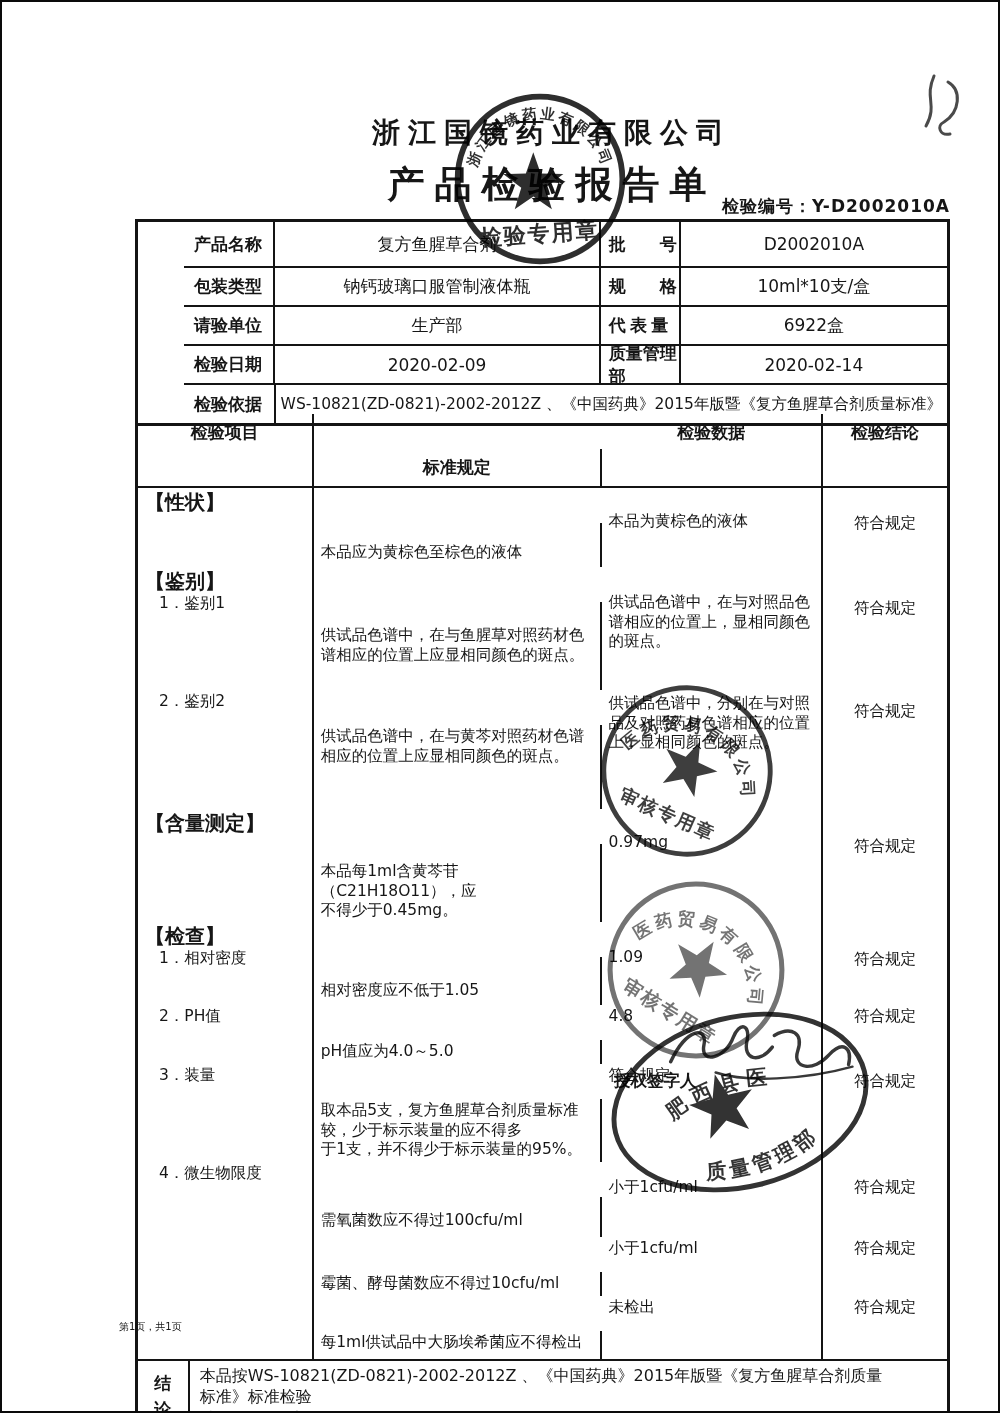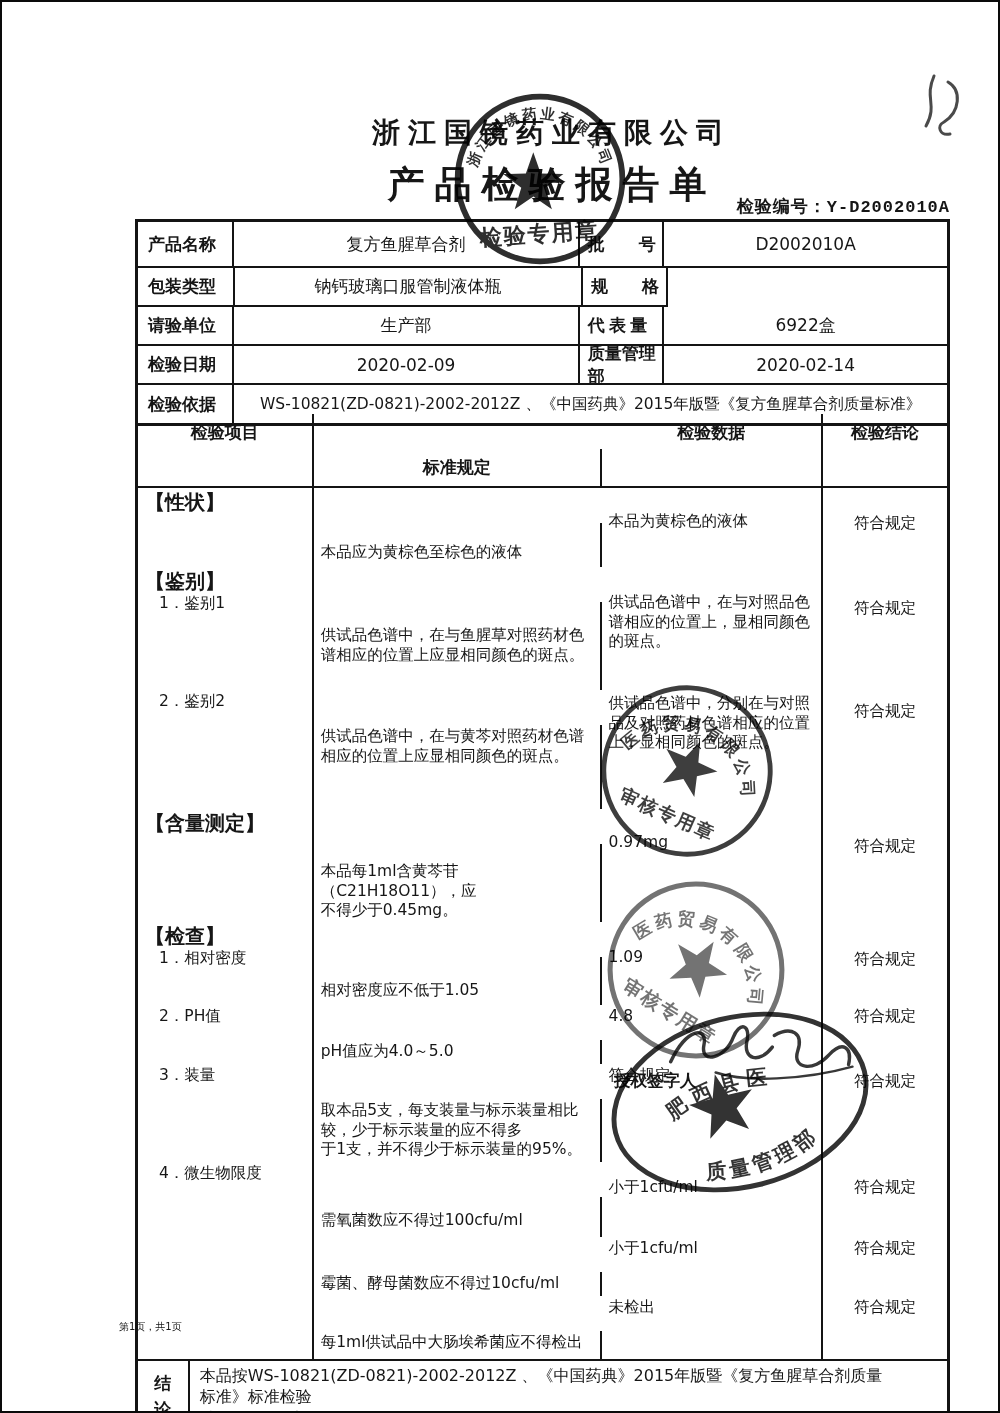--- a/index.html
+++ b/index.html
@@ -7,24 +7,24 @@
   .sheet {
     position:relative; width:1000px; height:1413px; background:#ffffff;
     font-family:"DejaVu Sans", sans-serif; color:#161616; overflow:hidden;
     border:2px solid #0a0a0a;
   }
   
   .hdr { position:absolute; left:135px; top:112px; width:830px; text-align:center; }
   .company { font-size:28px; font-weight:600; letter-spacing:8px; }
   .title { font-size:37px; font-weight:800; letter-spacing:10px; margin-top:8px; }
   .report-no { position:absolute; left:133px; top:193px; width:815px; text-align:right;
-               font-size:17px; font-weight:700; letter-spacing:1px;font-family:Liberation Mono, monospace; }
+               font-size:17px; font-weight:700; letter-spacing:1px; }
   
   .info-table { position:absolute; left:133px; top:217px; width:815px;
-                border:3px solid #141414; }
+                border:3px solid #141414;padding-left:46px; }
   .irow { display:flex; }
   .ic { border-right:2px solid #141414; border-bottom:2px solid #141414;
         display:flex; align-items:center; font-size:17px; }
   .ic.lab { width:97px; padding-left:10px; font-weight:700; }
   .ic.val { width:348px; justify-content:center; font-weight:500; }
   .ic.lab2 { width:85px; padding-left:8px; font-weight:700;font-family:Liberation Serif, serif; }
   .ic.val2 { width:285px; justify-content:center; font-weight:500; border-right:none; }
   .irow.h46 .ic { height:46px; } .irow.h39 .ic { height:39px; }
   .ic.basis-lab { width:97px; height:38px; padding-left:10px; font-weight:700; border-bottom:none; }
   .ic.basis-val { width:718px; height:38px; justify-content:center; border-right:none; border-bottom:none;
@@ -85,20 +85,21 @@
     <div class="irow h46">
       <div class="ic lab">产品名称</div>
       <div class="ic val">复方鱼腥草合剂</div>
       <div class="ic lab2">批　　号</div>
       <div class="ic val2">D2002010A</div>
     </div>
     <div class="irow h39">
       <div class="ic lab">包装类型</div>
       <div class="ic val">钠钙玻璃口服管制液体瓶</div>
       <div class="ic lab2">规　　格</div>
+      <div class="ic val2">10ml*10支/盒</div>
     </div>
     <div class="irow h39">
       <div class="ic lab">请验单位</div>
       <div class="ic val">生产部</div>
       <div class="ic lab2">代 表 量</div>
       <div class="ic val2">6922盒</div>
     </div>
     <div class="irow h39">
       <div class="ic lab">检验日期</div>
       <div class="ic val">2020-02-09</div>
@@ -179,21 +180,21 @@
         </div>
       <div class="rc col-std">pH值应为4.0～5.0</div>
       <div class="rc col-data">4.8</div>
       <div class="rc col-conc">符合规定</div>
     </div>
 
     <div class="rrow r7">
       <div class="rc col-item">
           <div class="sub">3．装量</div>
         </div>
-      <div class="rc col-std ml">取本品5支，每支装量与标示装量相比
+      <div class="rc col-std ml">取本品5支，复方鱼腥草合剂质量标准
 较，少于标示装量的应不得多
 于1支，并不得少于标示装量的95%。</div>
       <div class="rc col-data">符合规定</div>
       <div class="rc col-conc pt8">符合规定</div>
     </div>
 
     <div class="rrow r8">
       <div class="rc col-item">
           <div class="sub">4．微生物限度</div>
         </div>

